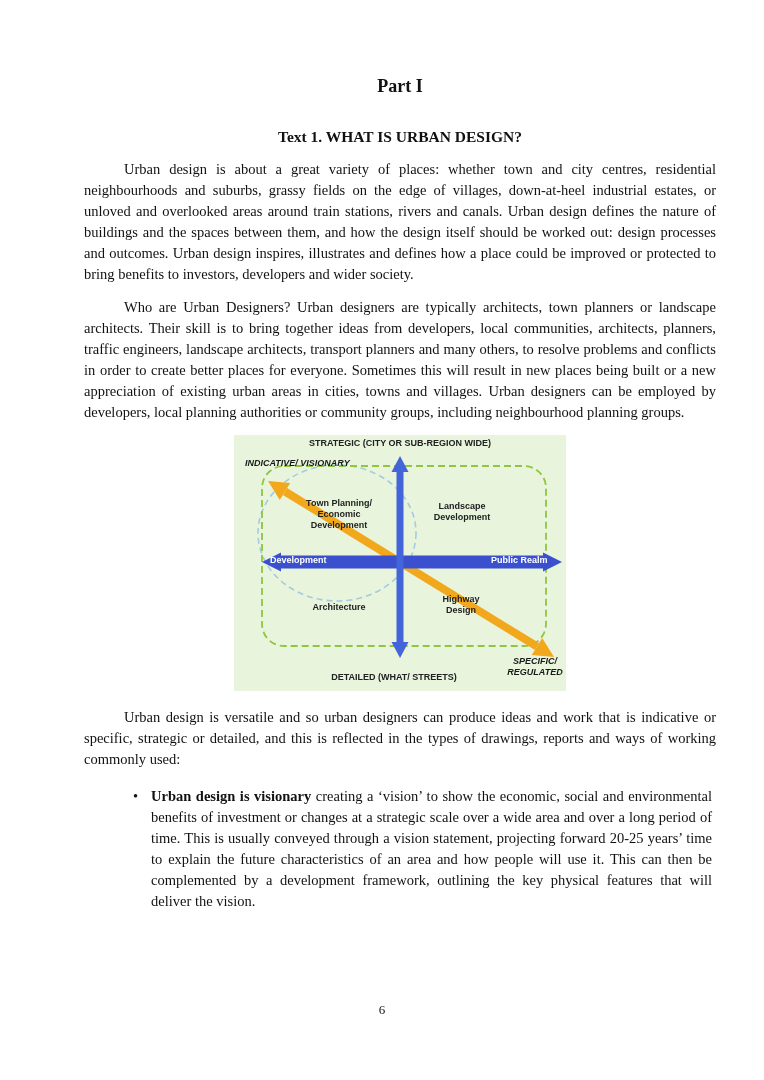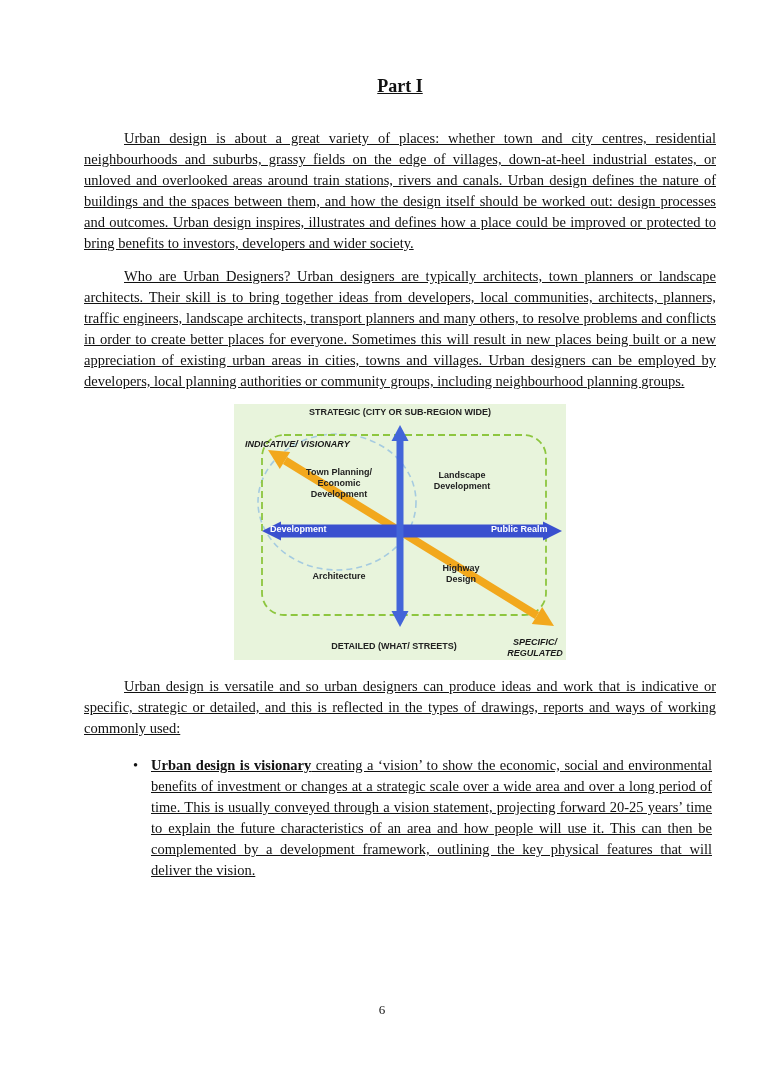--- a/index.html
+++ b/index.html
@@ -8,21 +8,20 @@
     width: 764px; height: 1080px;
     background: #ffffff;
     font-family: "Liberation Serif", serif;
     color: #111111;
     overflow: hidden;
   }
   .page {
     position: relative;
     width: 764px; height: 1080px;
     padding: 76px 36px 0 72px;
-    text-decoration: underline;
   }
   .part-title {
     margin: 0 0 32px 0;
     text-align: center;
     font-size: 18px; font-weight: bold; line-height: 20px;
   }
   .section-title {
     margin: 0 0 13px 0;
     text-align: center;
     font-size: 15.5px; font-weight: bold; line-height: 18px;
@@ -43,21 +42,21 @@
   .dlabel {
     position: absolute;
     font-family: "Liberation Sans", sans-serif;
     font-size: 9px; font-weight: bold;
     line-height: 11px;
     color: #222222;
     white-space: pre-line;
   }
   .dlabel.center { text-align: center; }
   .dlabel.nowrap { white-space: nowrap; transform: translateX(-50%); }
-  .dlabel.italic { font-style: italic; color: #1a1a1a; margin-top: 12px; }
+  .dlabel.italic { font-style: italic; color: #1a1a1a; }
   .dlabel.on-arrow { color: #ffffff; white-space: nowrap; }
   .lbl-top-axis     { left: 166px; top: 3px; }
   .lbl-indicative   { left: 11px;  top: 23px; }
   .lbl-town         { left: 67px;  top: 63px;  width: 76px; }
   .lbl-landscape    { left: 192px; top: 66px;  width: 72px; }
   .lbl-development  { left: 36px;  top: 120px; }
   .lbl-public-realm { left: 257px; top: 120px; }
   .lbl-architecture { left: 68px;  top: 167px; width: 74px; }
   .lbl-highway      { left: 203px; top: 159px; width: 48px; }
   .lbl-specific     { left: 270px; top: 221px; width: 62px; }
@@ -84,20 +83,21 @@
     font-size: 13px;
   }
 </style>
 </head>
 <body>
 
 <div class="page">
 
   <h1 class="part-title">Part I</h1>
 
+  <h2 class="section-title">Text 1. WHAT IS URBAN DESIGN?</h2>
 
   <p class="body-par">Urban design is about a great variety of places: whether town and city centres, residential neighbourhoods and suburbs, grassy fields on the edge of villages, down-at-heel industrial estates, or unloved and overlooked areas around train stations, rivers and canals. Urban design defines the nature of buildings and the spaces between them, and how the design itself should be worked out: design processes and outcomes. Urban design inspires, illustrates and defines how a place could be improved or protected to bring benefits to investors, developers and wider society.</p>
   <p class="body-par">Who are Urban Designers? Urban designers are typically architects, town planners or landscape architects. Their skill is to bring together ideas from developers, local communities, architects, planners, traffic engineers, landscape architects, transport planners and many others, to resolve problems and conflicts in order to create better places for everyone. Sometimes this will result in new places being built or a new appreciation of existing urban areas in cities, towns and villages. Urban designers can be employed by developers, local planning authorities or community groups, including neighbourhood planning groups.</p>
 
   <figure class="diagram" style="margin-left:auto;margin-right:auto;">
     <svg width="332" height="256" viewBox="0 0 332 256">
       <rect x="0" y="0" width="332" height="256" fill="#e8f4dc"></rect>
       <ellipse cx="103" cy="98" rx="79" ry="68" fill="none" stroke-width="1.6" stroke-dasharray="6 4" stroke="#a5cbe0"></ellipse>
       <rect x="28" y="31" width="284" height="180" rx="22" fill="none" stroke-width="1.8" stroke-dasharray="7 4" stroke="#8dc63f"></rect>
       <g stroke="#f2a81d" fill="#f2a81d">

